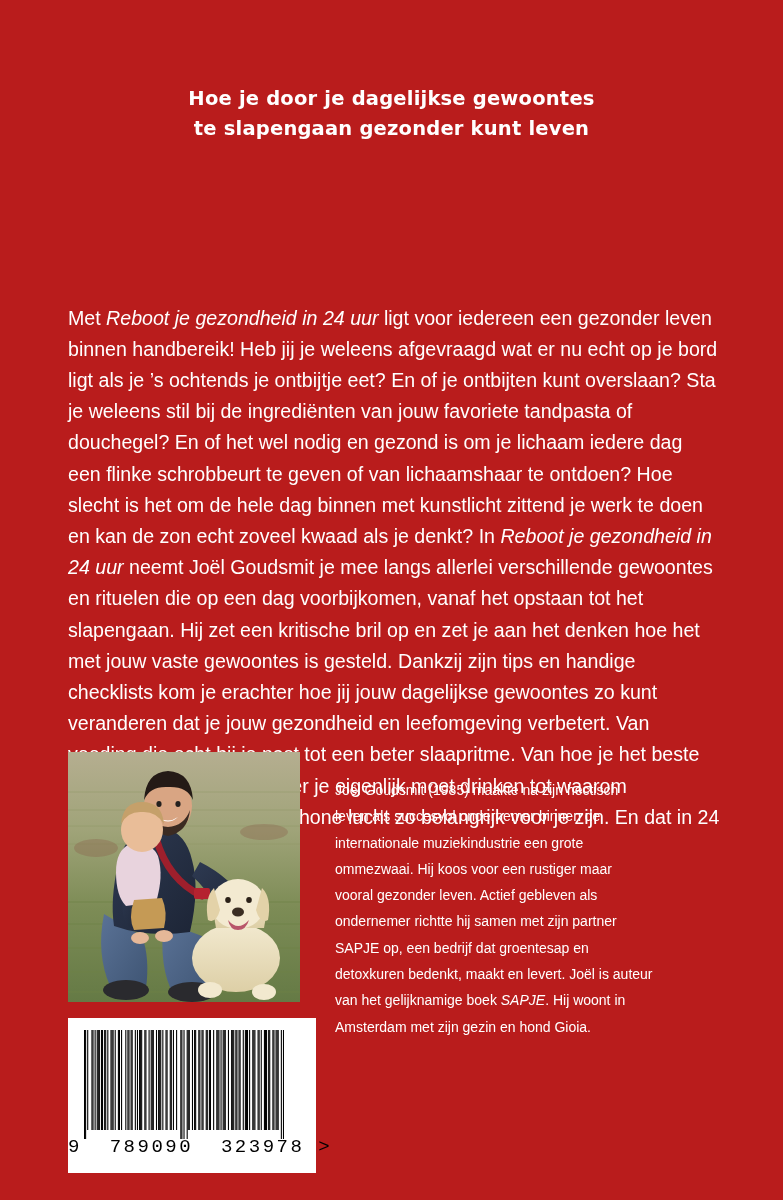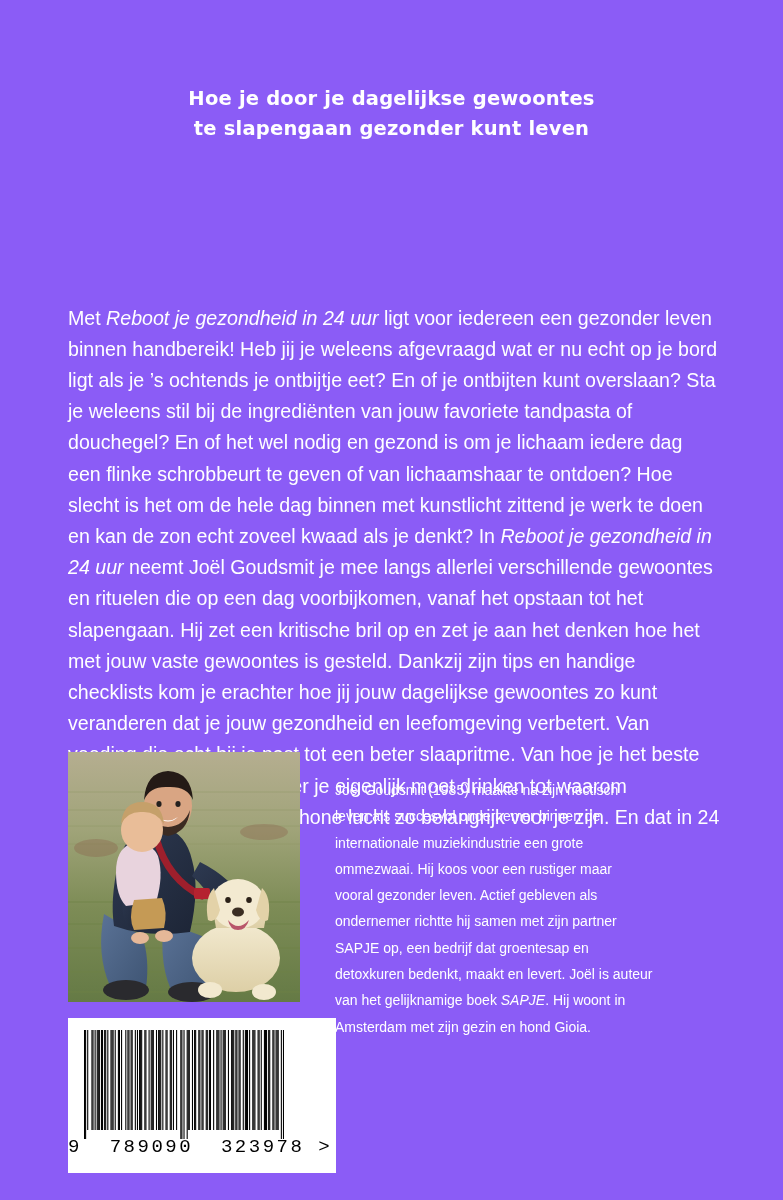--- a/index.html
+++ b/index.html
@@ -4,21 +4,21 @@
 <style>
   html, body {
     margin: 0;
     padding: 0;
     background: #3a3a3a;
   }
   .cover {
     position: relative;
     width: 783px;
     height: 1200px;
-    background: #8b5cf6;
+    background: #b91c1c;
     overflow: hidden;
     font-family: "Liberation Sans", sans-serif;
     color: #ffffff;
   }
 
   
   .title-block {
     position: absolute;
     left: 0;
     top: 62px;
@@ -95,21 +95,21 @@
     line-height: 26.3px;
     color: #ffffff;
   }
   .bio em { font-style: italic; }
 
   
   .barcode-box {
     position: absolute;
     left: 68px;
     top: 1018px;
-    width: 268px;
+    width: 248px;
     height: 155px;
     background: #ffffff;
     box-sizing: border-box;
     padding: 4px;
   }
   .barcode-bars {
     position: absolute;
     left: 16px;
     top: 12px;
     width: 200px;

